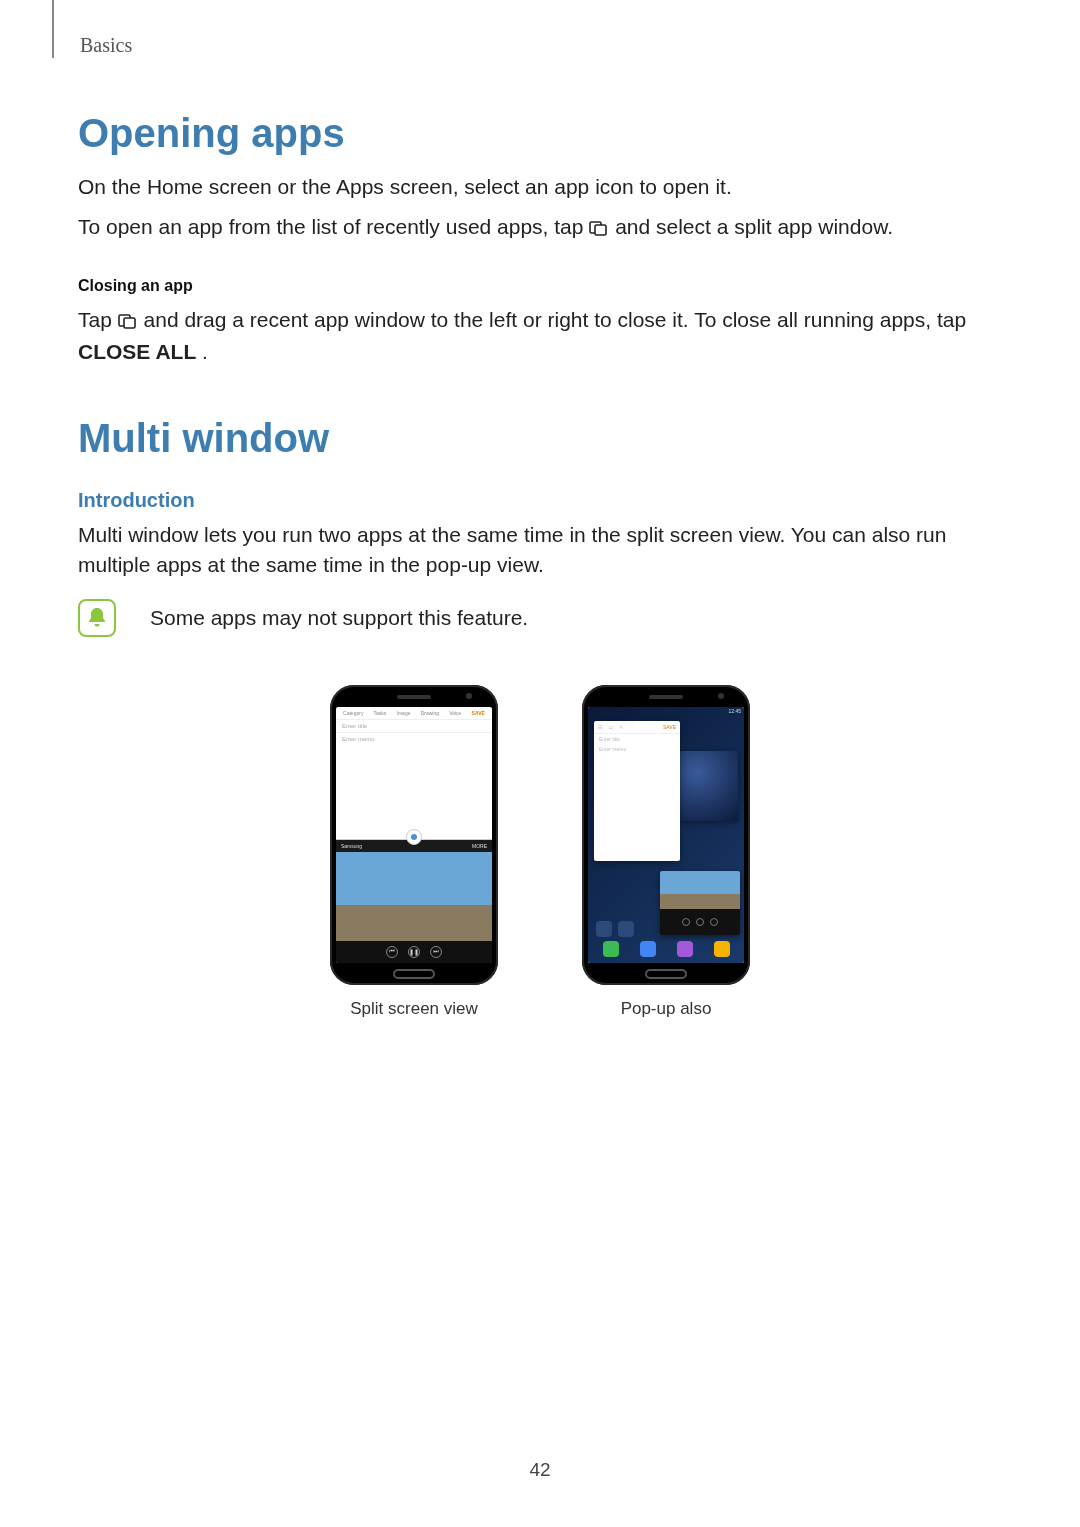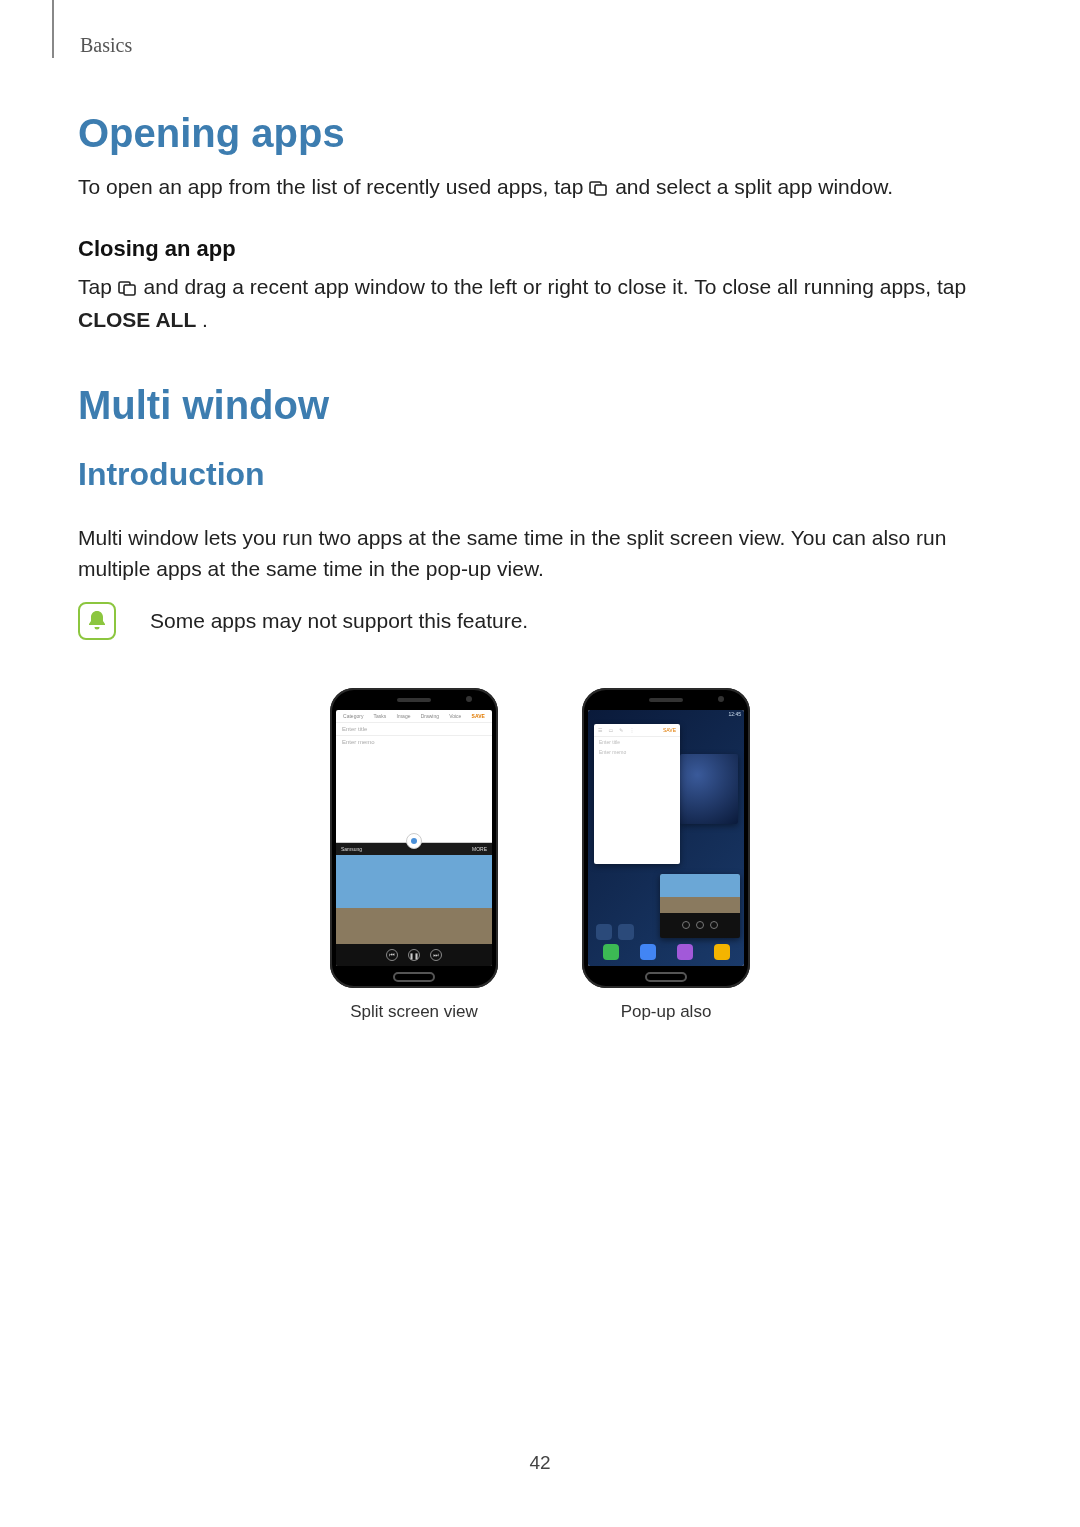--- a/index.html
+++ b/index.html
@@ -39,34 +39,34 @@
     font-size: 21px;
     line-height: 1.45;
     color: #222;
     margin-bottom: 10px;
   }
   .recent-icon {
     display: inline-block;
     vertical-align: -2px;
   }
   h3.subhead {
-    font-size: 22px;
+    font-size: 16px;
     font-weight: 700;
     color: #111;
     margin-top: 32px;
     margin-bottom: 10px;
   }
   .strong { font-weight: 700; margin-top: 20px; }
   .sec2 { margin-top: 48px; }
   h2.subtitle {
-    font-size: 32px;
+    font-size: 20px;
     font-weight: 700;
     color: #3d7db0;
     margin-top: 28px;
-    margin-bottom: 30px;
+    margin-bottom: 8px;
   }
   .note-row {
     display: flex;
     align-items: center;
     gap: 34px;
     margin-top: 18px;
   }
   .note-icon {
     width: 38px;
     height: 38px;
@@ -225,38 +225,39 @@
     background: radial-gradient(circle at 30% 30%, #3a5a9a, #0a1a3a);
     border-radius: 2px; box-shadow: 0 2px 6px rgba(0,0,0,.4);
   }
   .caption {
     font-size: 17px;
     color: #333;
     margin-top: 14px;
   }
   .pagenum {
     position: absolute;
-    bottom: 53px;
+    bottom: 46px;
     left: 0; right: 0;
     text-align: center;
     font-size: 19px;
     color: #444;
   }
 </style>
 </head>
 <body>
 
 <div class="vline"></div>
 
 <div class="page">
 
   <div class="breadcrumb">Basics</div>
 
   <h1 class="title">Opening apps</h1>
 
+  <p class="body">On the Home screen or the Apps screen, select an app icon to open it.</p>
 
   <p class="body">
     <span>To open an app from the list of recently used apps, tap </span>
     <span class="recent-icon">
       <svg width="20" height="15" viewBox="0 0 20 15">
         <rect x="1" y="1" width="11" height="11" rx="1.5" fill="none" stroke="#222" stroke-width="1.6"></rect>
         <rect x="6" y="4" width="11" height="10" rx="1.5" fill="#fff" stroke="#222" stroke-width="1.6"></rect>
       </svg>
     </span>
     <span> and select a split app window.</span>

